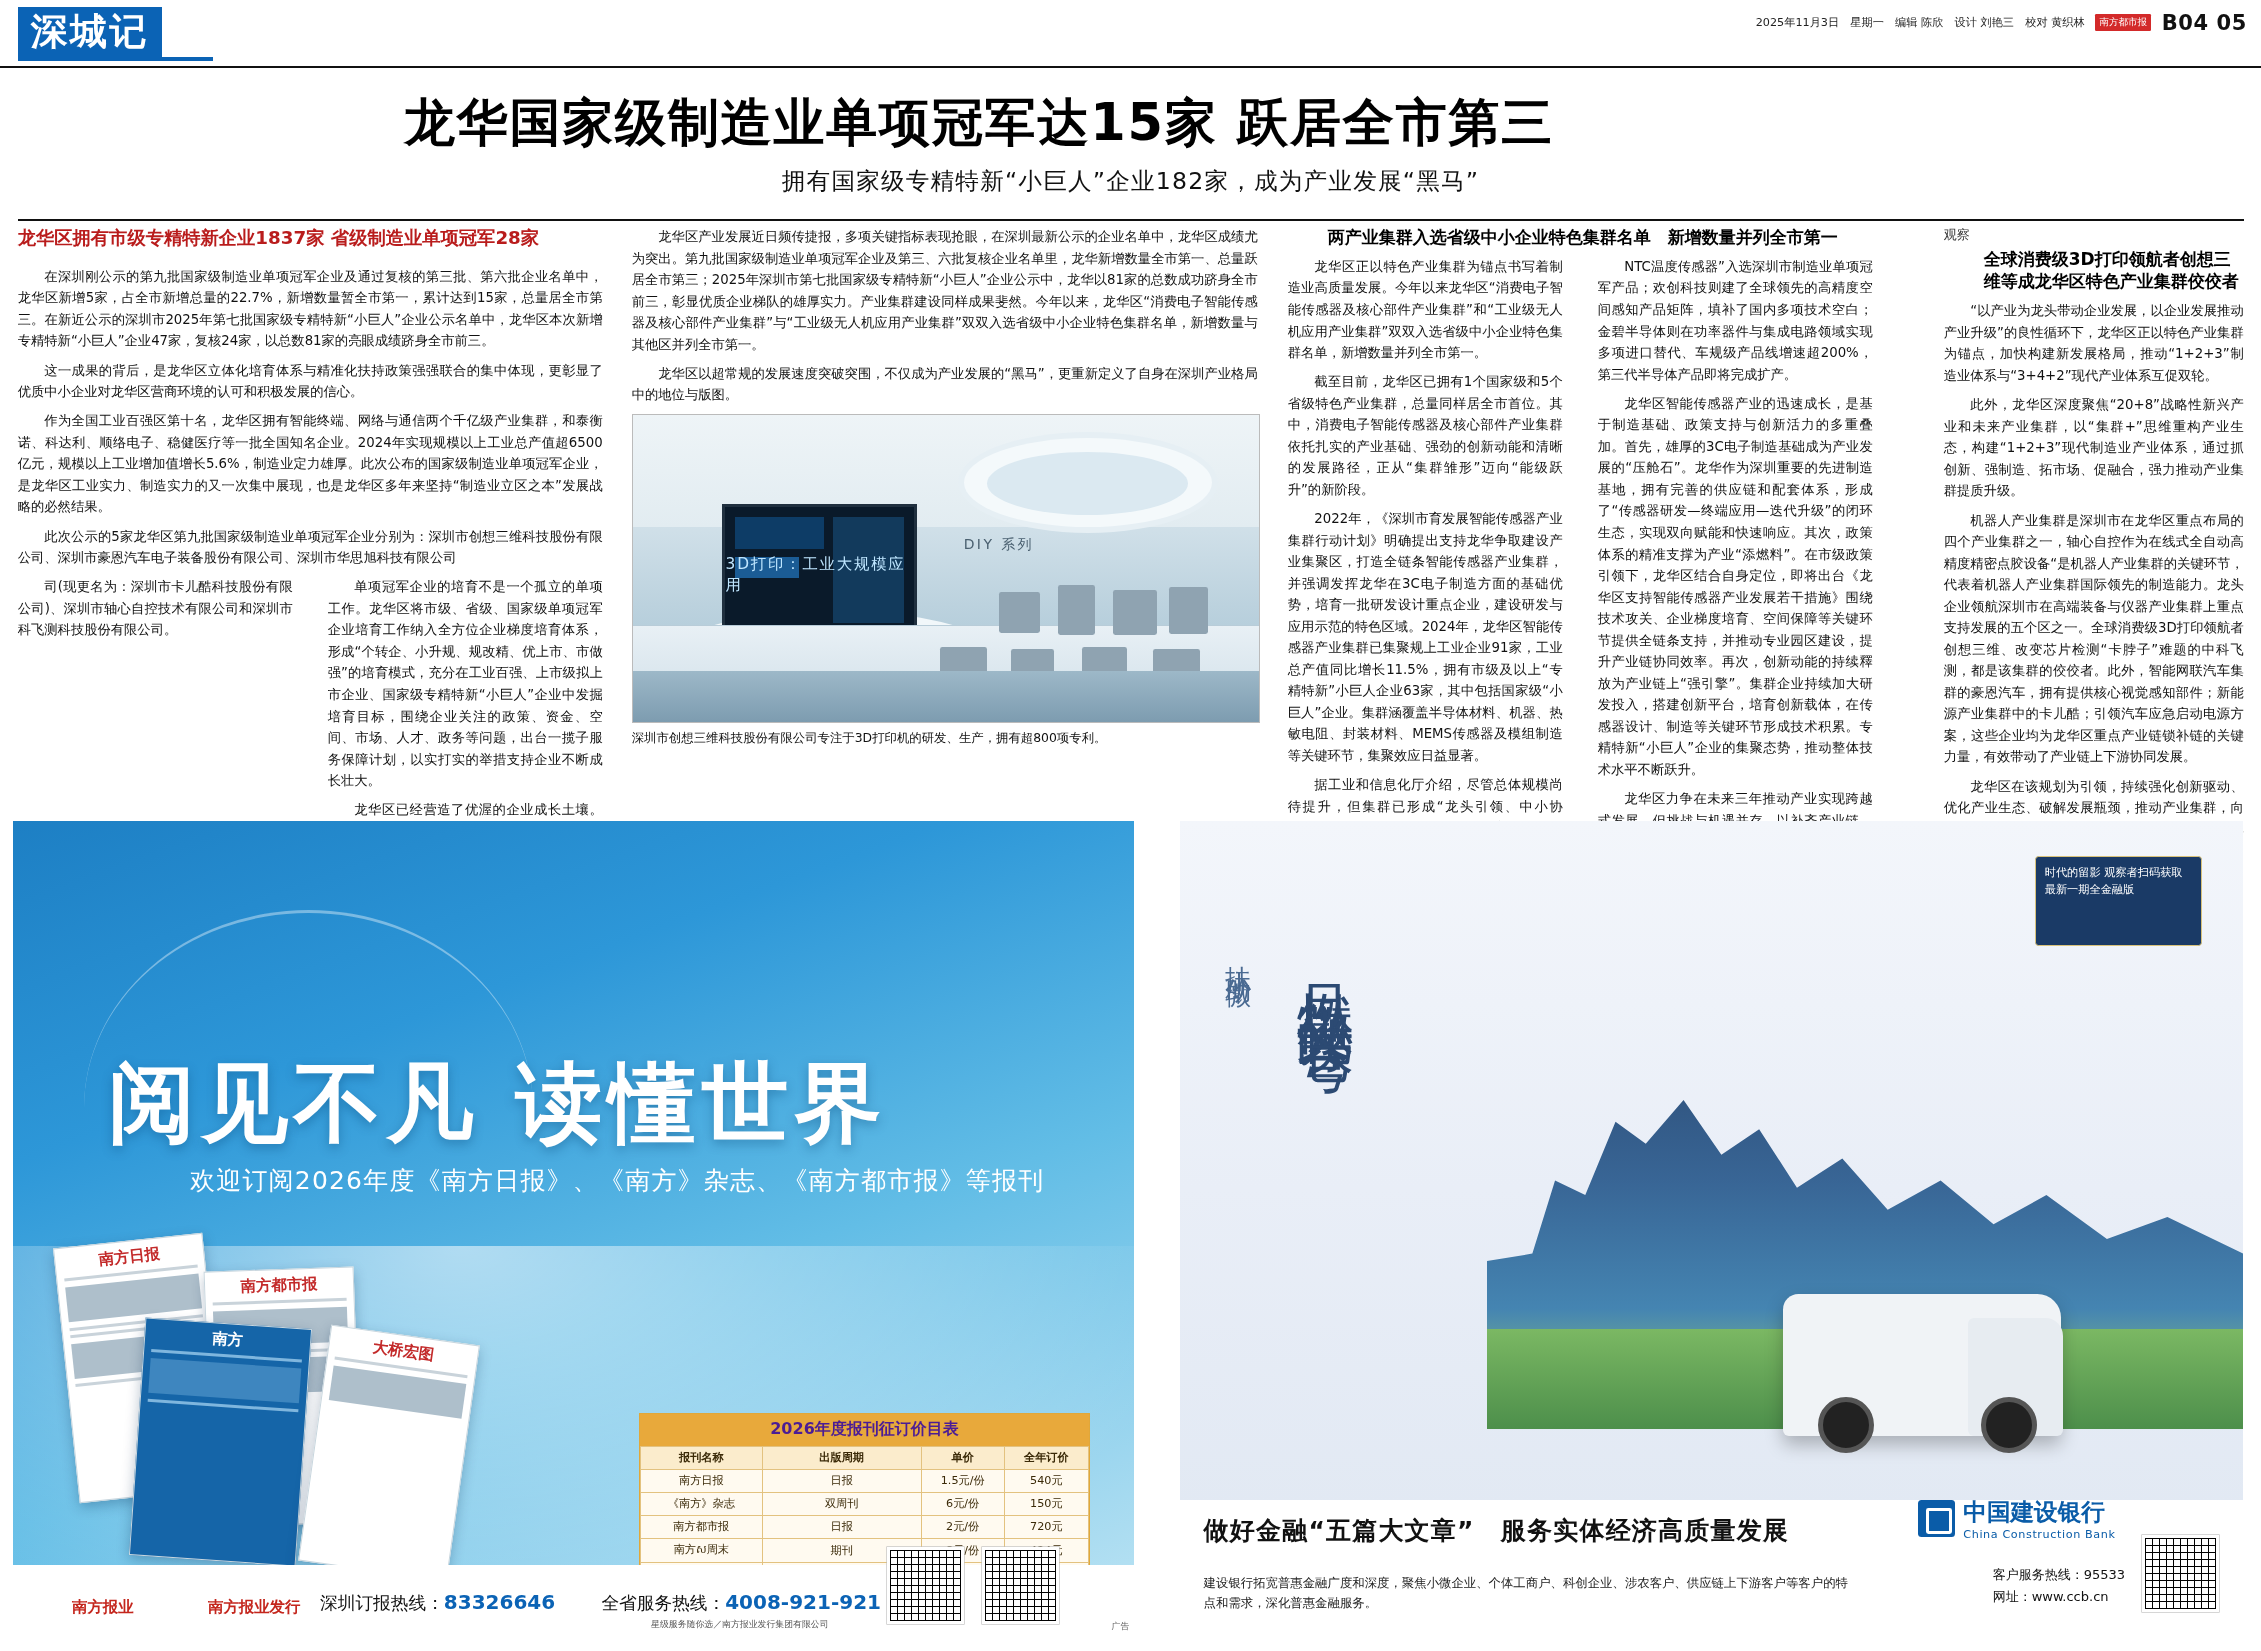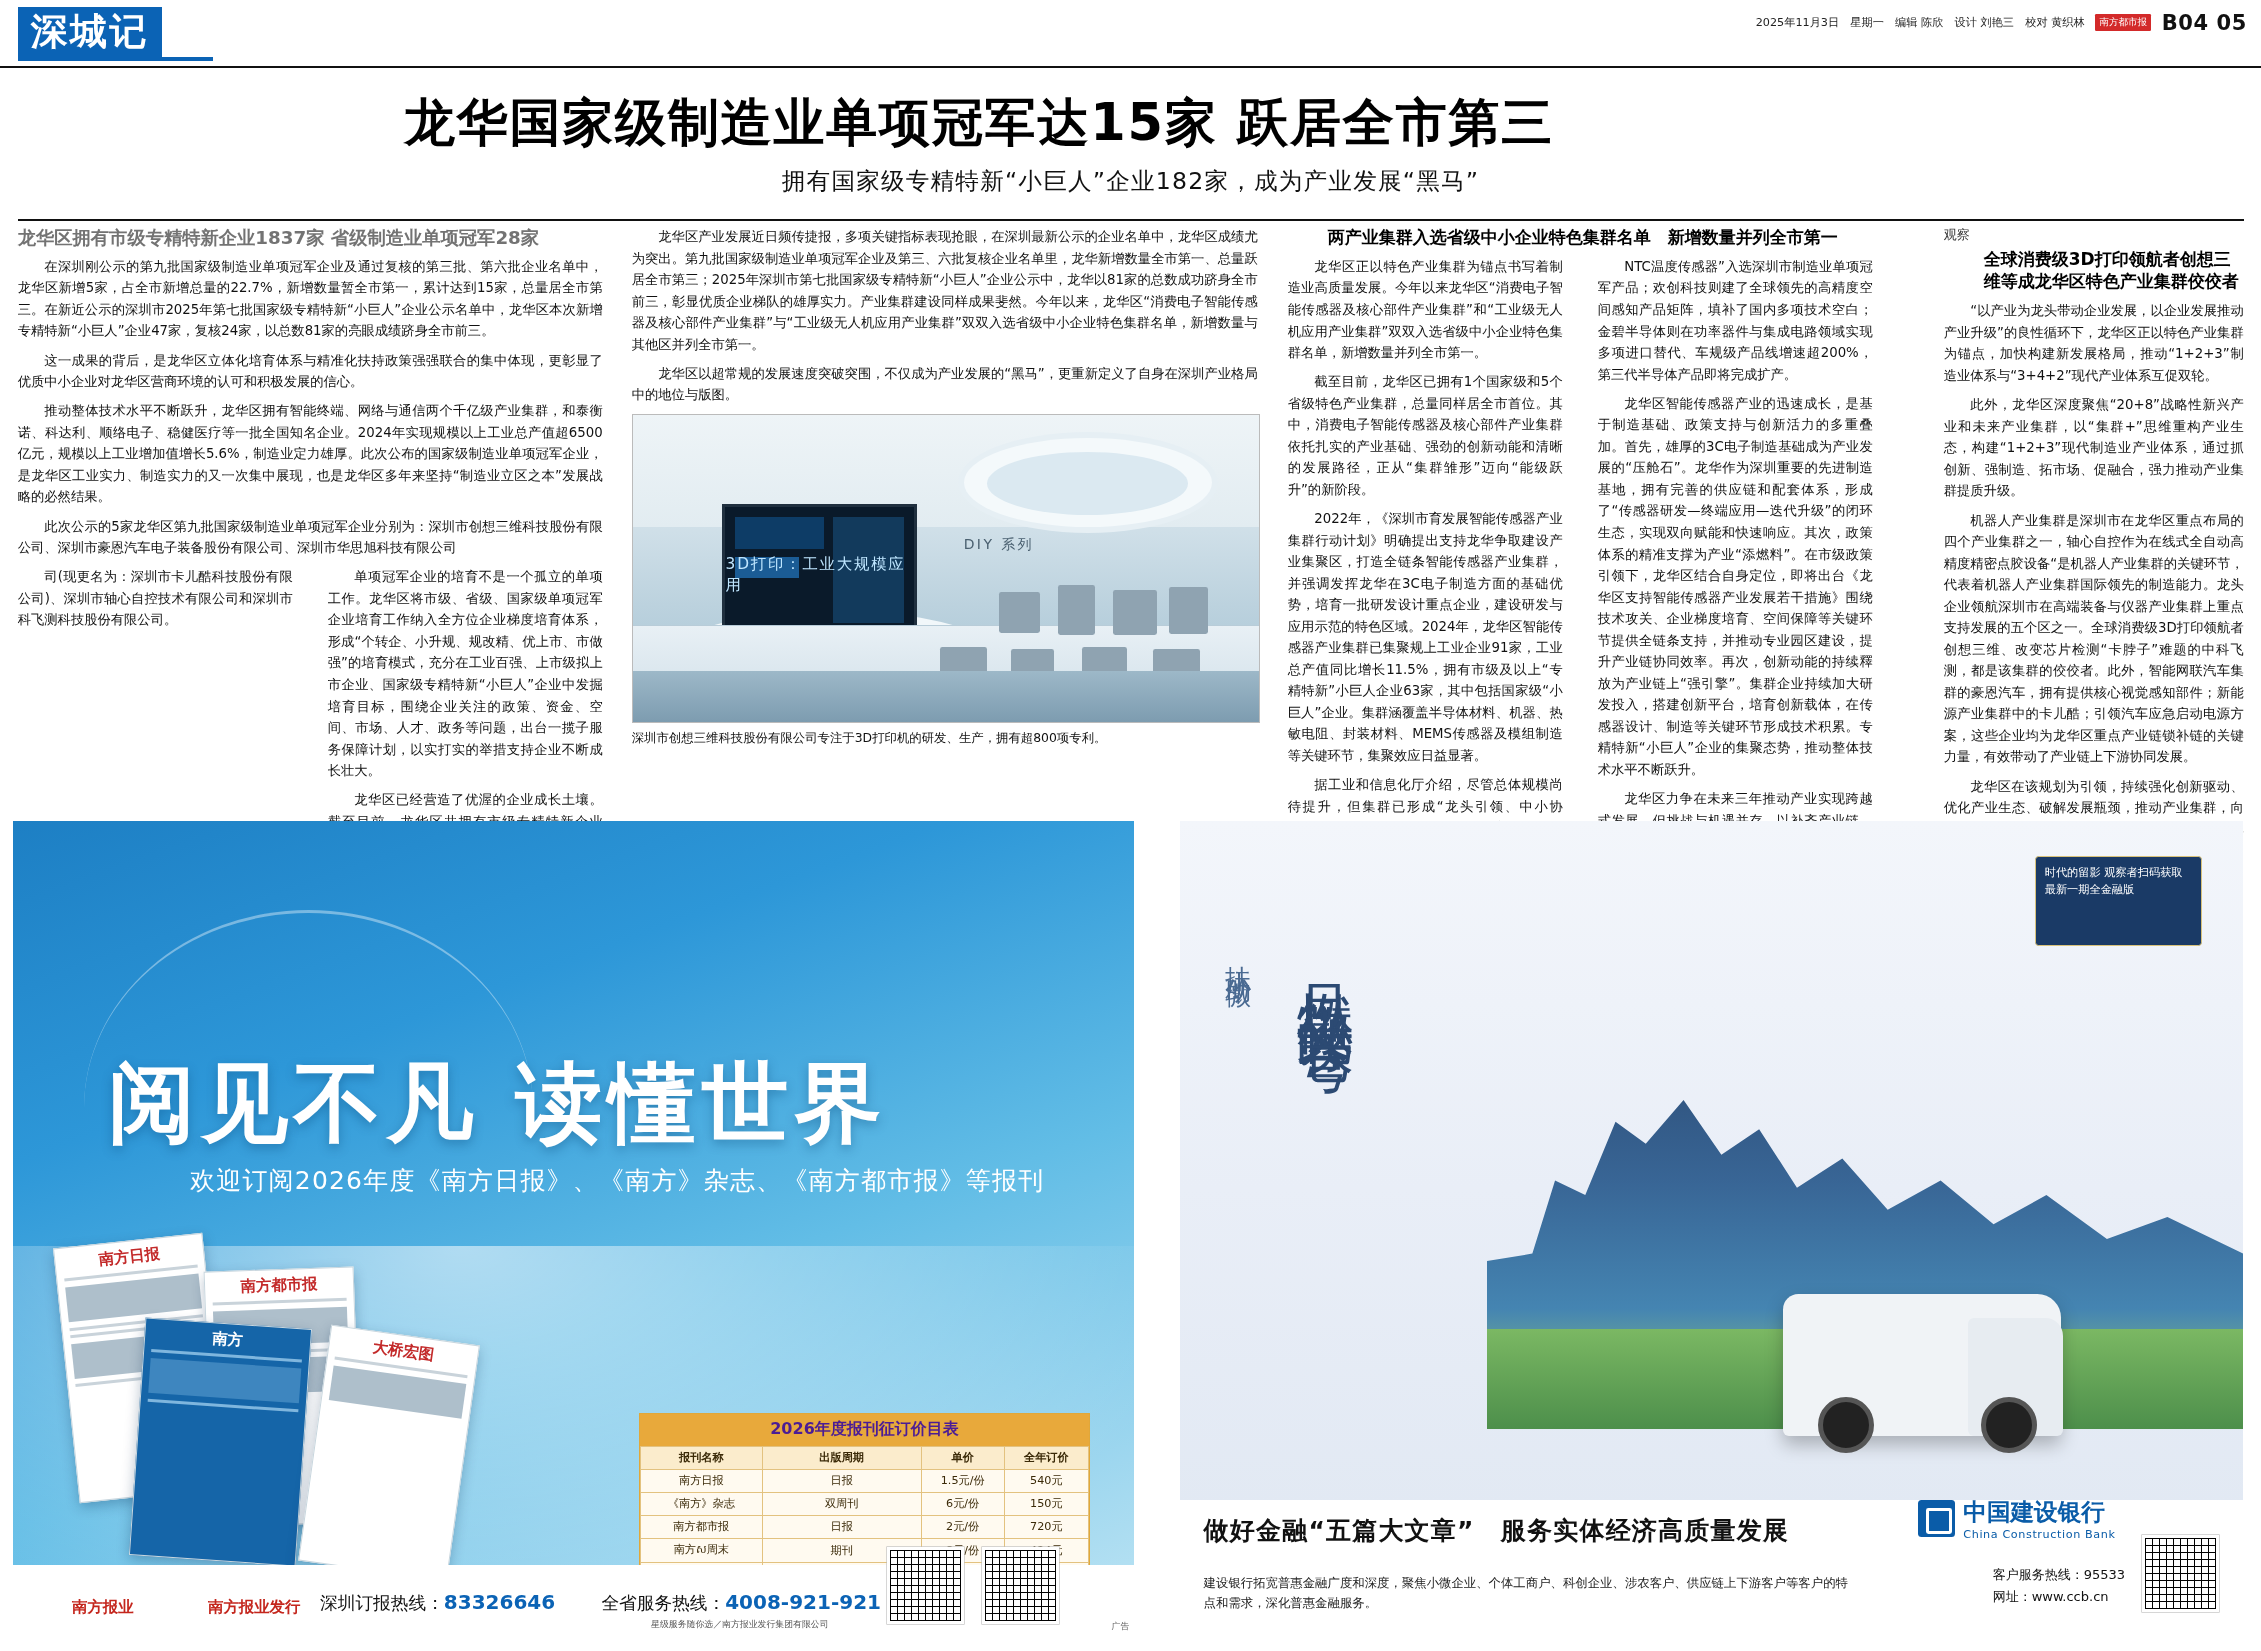--- a/index.html
+++ b/index.html
@@ -63,22 +63,22 @@
   
   .colwrap { position:absolute; left:17.7px; top:226px; width:2226px; height:573px; }
   .col { position:absolute; top:0; }
   .col-1 { left:0px;    width:585px; }
   .col-2 { left:614px; width:626px; }
   .col-3 { left:1270px; width:626px; }
   .col-4 { left:1926px; width:300px; }
 
   .kicker {
     font-family:"DejaVu Sans", sans-serif;
-    font-weight:bold; font-size:18.3px; color:#737373; line-height:1.35;
-    margin-bottom:5px;
+    font-weight:bold; font-size:18.3px; color:#b91c1c; line-height:1.35;
+    margin-bottom:15px;
   }
   .kicker-sm {
     font-family:"DejaVu Sans", sans-serif;
     font-weight:bold; font-size:17px; color:#000; line-height:1.35;
     margin-bottom:7px;
     padding-left:40px;
   }
   .obs-label {
     font-family:"DejaVu Sans", sans-serif;
     font-size:13px; color:#333; margin-bottom:3.5px;
@@ -320,21 +320,21 @@
   <div class="subhead">拥有国家级专精特新“小巨人”企业182家，成为产业发展“黑马”</div>
   <div class="rule-top"></div>
 
   <div class="colwrap">
 
     <div class="col col-1">
       <div class="kicker">龙华区拥有市级专精特新企业1837家  省级制造业单项冠军28家</div>
       <div class="body-text">
         <p>在深圳刚公示的第九批国家级制造业单项冠军企业及通过复核的第三批、第六批企业名单中，龙华区新增5家，占全市新增总量的22.7%，新增数量暂全市第一，累计达到15家，总量居全市第三。在新近公示的深圳市2025年第七批国家级专精特新“小巨人”企业公示名单中，龙华区本次新增专精特新“小巨人”企业47家，复核24家，以总数81家的亮眼成绩跻身全市前三。</p>
         <p>这一成果的背后，是龙华区立体化培育体系与精准化扶持政策强强联合的集中体现，更彰显了优质中小企业对龙华区营商环境的认可和积极发展的信心。</p>
-        <p>推动整体技术水平不断跃升，龙华区拥有智能终端、网络与通信两个千亿级产业集群，和泰衡诺、科达利、顺络电子、稳健医疗等一批全国知名企业。2024年实现规模以上工业总产值超6500亿元，规模以上工业增加值增长5.6%，制造业定力雄厚。此次公布的国家级制造业单项冠军企业，是龙华区工业实力、制造实力的又一次集中展现，也是龙华区多年来坚持“制造业立区之本”发展战略的必然结果。</p>
+        <p>作为全国工业百强区第十名，龙华区拥有智能终端、网络与通信两个千亿级产业集群，和泰衡诺、科达利、顺络电子、稳健医疗等一批全国知名企业。2024年实现规模以上工业总产值超6500亿元，规模以上工业增加值增长5.6%，制造业定力雄厚。此次公布的国家级制造业单项冠军企业，是龙华区工业实力、制造实力的又一次集中展现，也是龙华区多年来坚持“制造业立区之本”发展战略的必然结果。</p>
         <p>此次公示的5家龙华区第九批国家级制造业单项冠军企业分别为：深圳市创想三维科技股份有限公司、深圳市豪恩汽车电子装备股份有限公司、深圳市华思旭科技有限公司</p>
       </div>
       <div class="two-sub">
         <div class="sub body-text">
           <p>司(现更名为：深圳市卡儿酷科技股份有限公司)、深圳市轴心自控技术有限公司和深圳市科飞测科技股份有限公司。</p>
         </div>
         <div class="sub body-text">
           <p>单项冠军企业的培育不是一个孤立的单项工作。龙华区将市级、省级、国家级单项冠军企业培育工作纳入全方位企业梯度培育体系，形成“个转企、小升规、规改精、优上市、市做强”的培育模式，充分在工业百强、上市级拟上市企业、国家级专精特新“小巨人”企业中发掘培育目标，围绕企业关注的政策、资金、空间、市场、人才、政务等问题，出台一揽子服务保障计划，以实打实的举措支持企业不断成长壮大。</p>
           <p>龙华区已经营造了优渥的企业成长土壤。截至目前，龙华区共拥有市级专精特新企业1837家、国家级专精特新“小巨人”企业182家、上市企业47家、市级制造业单项冠军22家、省级制造业单项冠军28家、国家级制造业单项冠军15家，各级别企业数量均居全市前列。</p>
         </div>

